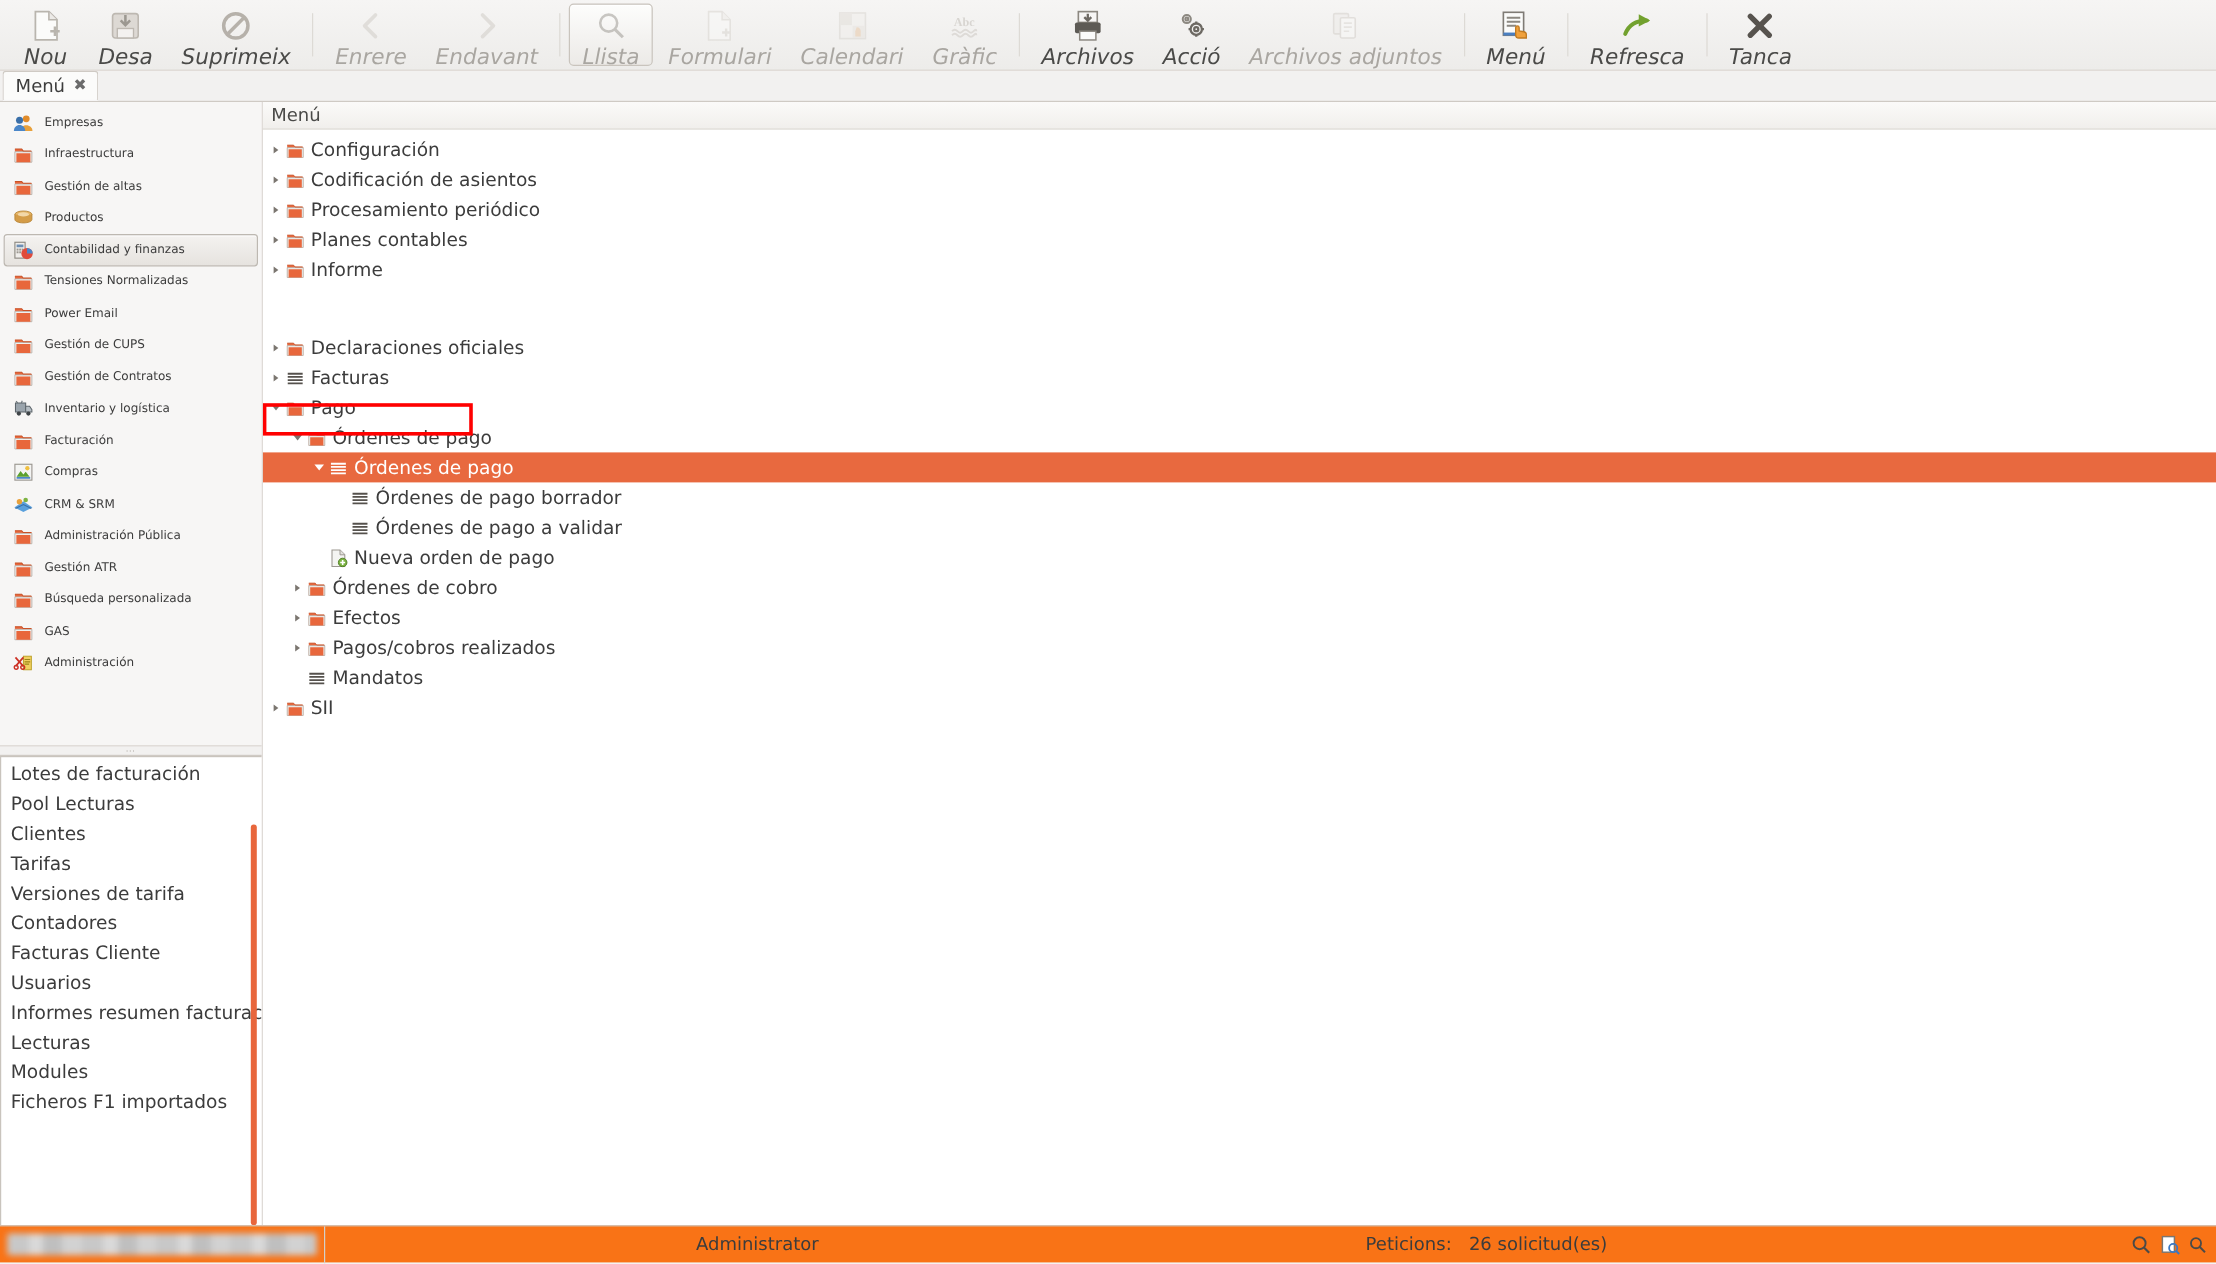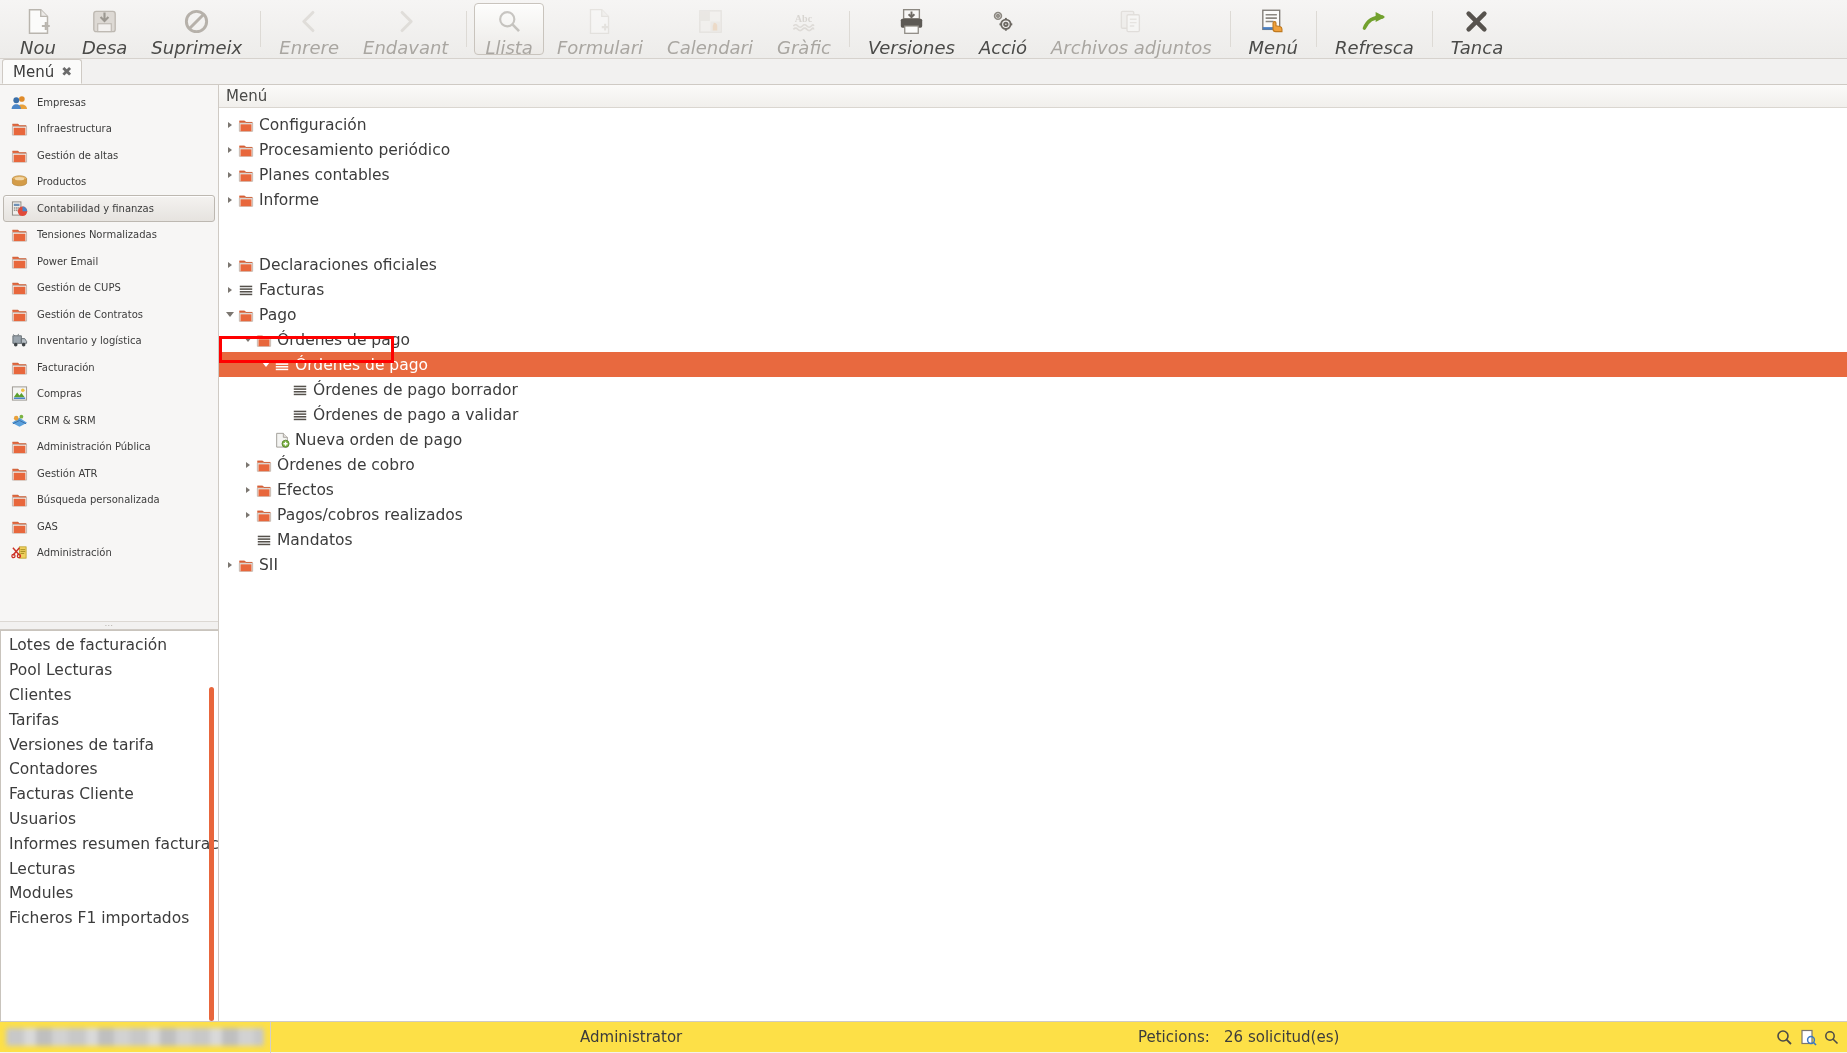--- a/index.html
+++ b/index.html
@@ -135,21 +135,21 @@
   .ticon { width: 18px; flex: 0 0 18px; display:flex; align-items:center; justify-content:center; margin-right:4px;}
   .tlabel { }
 
   #sel-annot {
     position: absolute; border: 3px solid #ff0000; pointer-events:none;
     left: 219px; width: 175px; height: 25px;
   }
 
   
   #statusbar {
-    height: 31px; background: #fde047; border-top: 1px solid #cfcac4;
+    height: 31px; background: #f97316; border-top: 1px solid #cfcac4;
     display: flex; align-items: center; font-size: 15px; color:#3c3c3c;
     position: relative;
   }
   #sb-blur {
     width: 258px; height: 18px; margin-left: 6px;
     background: repeating-linear-gradient(90deg,#c8c8c8 0 18px,#d9d9d9 18px 30px,#bfbfbf 30px 46px,#d2d2d2 46px 62px);
     filter: blur(2.5px); border-radius:2px;
   }
   .sb-sep { width:1px; height: 31px; background:#d3cfc9; }
   #sb-user { position:absolute; left: 580px; }
@@ -252,21 +252,21 @@
     <div class="tb-sep"></div>
     <div class="tb-btn enabled">
       <div class="tb-ico" style="opacity: 1;">
         <svg width="27" height="27" viewBox="0 0 24 24">
           <rect x="5" y="1.5" width="14" height="8" fill="#f7f6f5" stroke="#8c8881" stroke-width="1.2"></rect>
           <path d="M12 3v4.5M9.4 5.6 12 8.2 14.6 5.6" stroke="#6d6963" stroke-width="1.7" fill="none"></path>
           <rect x="2.5" y="9.5" width="19" height="8" rx="1.4" fill="#5d5a55"></rect>
           <rect x="6" y="16" width="12" height="6.5" fill="#fbfbfa" stroke="#8c8881" stroke-width="1.1"></rect>
         </svg>
       </div>
-      <div class="tb-lbl">Versiones</div>
+      <div class="tb-lbl">Archivos</div>
     </div>
     <div class="tb-btn enabled">
       <div class="tb-ico" style="opacity: 1;">
         <svg width="27" height="27" viewBox="0 0 24 24">
           <g fill="none" stroke="#8c8881" stroke-width="1.5">
             <circle cx="8" cy="7" r="3"></circle>
             <circle cx="8" cy="7" r="1.1"></circle>
           </g>
           <g fill="none" stroke="#6d6963" stroke-width="1.7">
             <circle cx="15" cy="14.5" r="4.2"></circle>
@@ -591,20 +591,34 @@
             <i></i>
           </span>
           <span class="ticon">
             <svg width="16" height="16" viewBox="0 0 18 18">
               <path d="M1.5 4.5h6l1.3 1.6h7.7V16H1.5z" fill="#e8673c"></path>
               <path d="M1.5 6.8h15V16h-15z" fill="#f0f0ee" stroke="#b9b5ae" stroke-width=".8"></path>
               <path d="M2.8 8.2h12.4V16H2.8z" fill="#e8673c"></path>
               <path d="M1.5 4.5h6l1.3 1.6H16" fill="none" stroke="#c85227" stroke-width=".9"></path>
             </svg>
           </span>
+          <span class="tlabel">Codificación de asientos</span>
+        </div>
+        <div class="tnode" style="padding-left: 4px;">
+          <span class="tw">
+            <i></i>
+          </span>
+          <span class="ticon">
+            <svg width="16" height="16" viewBox="0 0 18 18">
+              <path d="M1.5 4.5h6l1.3 1.6h7.7V16H1.5z" fill="#e8673c"></path>
+              <path d="M1.5 6.8h15V16h-15z" fill="#f0f0ee" stroke="#b9b5ae" stroke-width=".8"></path>
+              <path d="M2.8 8.2h12.4V16H2.8z" fill="#e8673c"></path>
+              <path d="M1.5 4.5h6l1.3 1.6H16" fill="none" stroke="#c85227" stroke-width=".9"></path>
+            </svg>
+          </span>
           <span class="tlabel">Procesamiento periódico</span>
         </div>
         <div class="tnode" style="padding-left: 4px;">
           <span class="tw">
             <i></i>
           </span>
           <span class="ticon">
             <svg width="16" height="16" viewBox="0 0 18 18">
               <path d="M1.5 4.5h6l1.3 1.6h7.7V16H1.5z" fill="#e8673c"></path>
               <path d="M1.5 6.8h15V16h-15z" fill="#f0f0ee" stroke="#b9b5ae" stroke-width=".8"></path>

